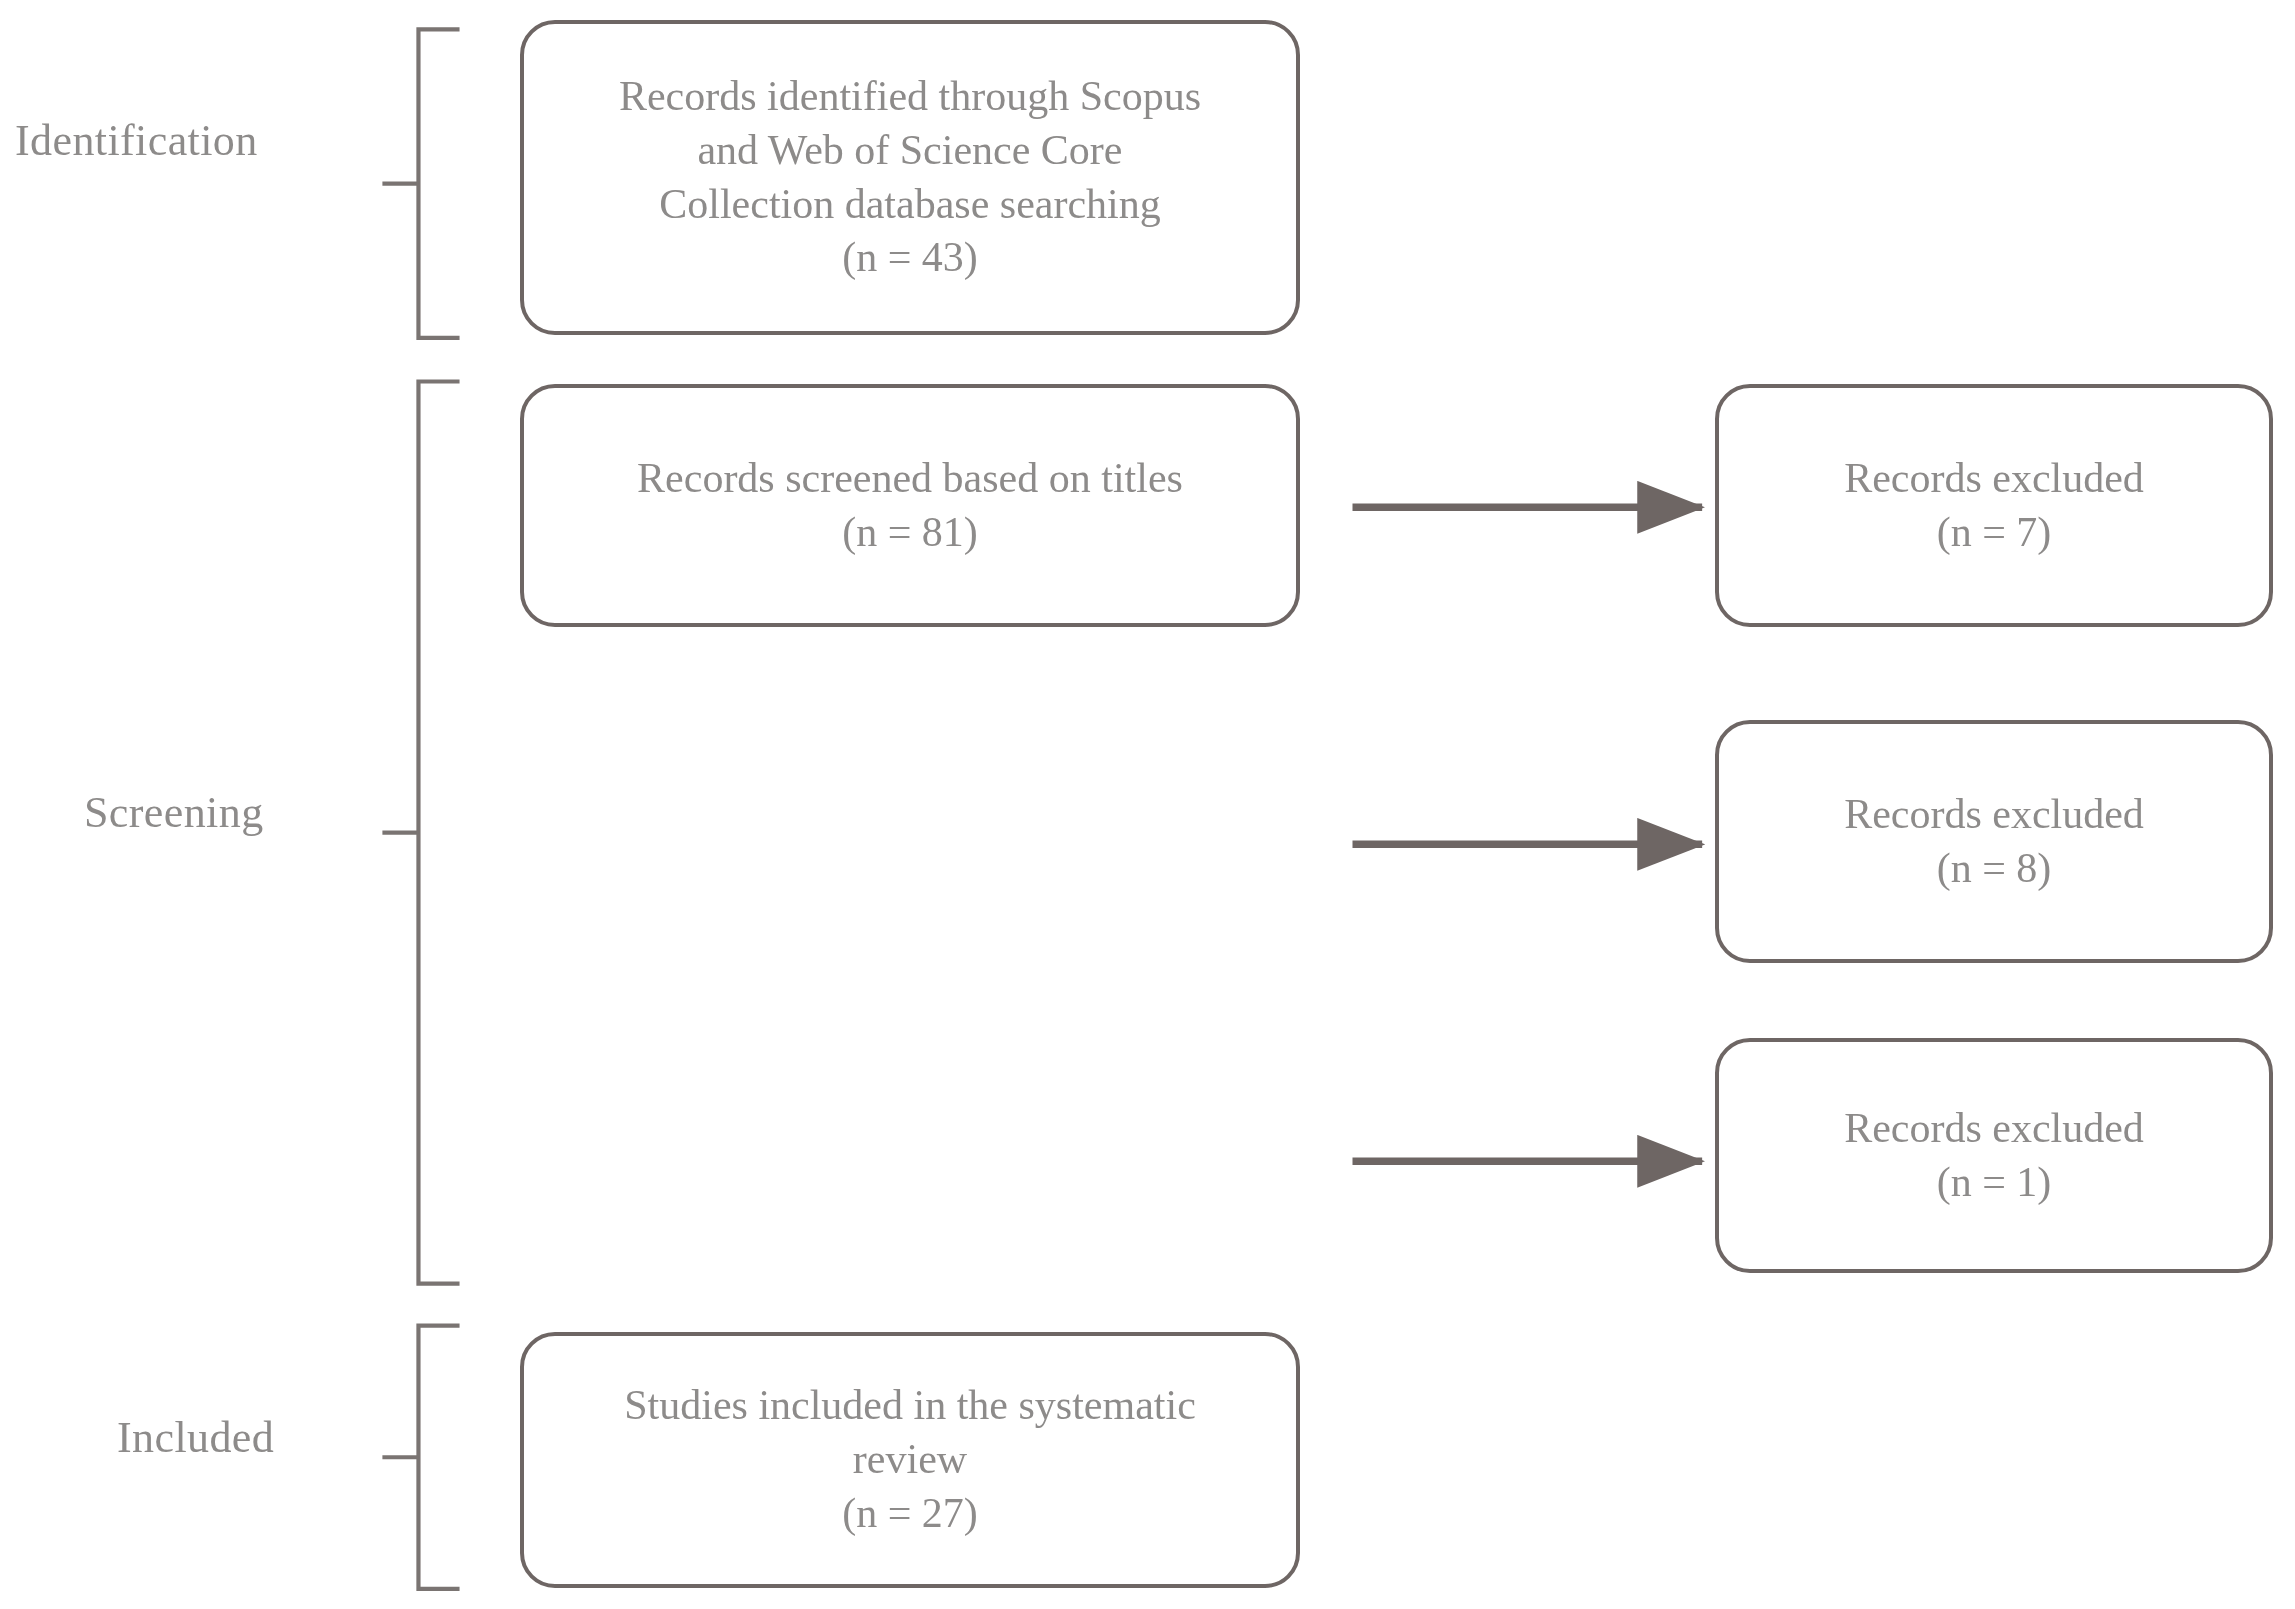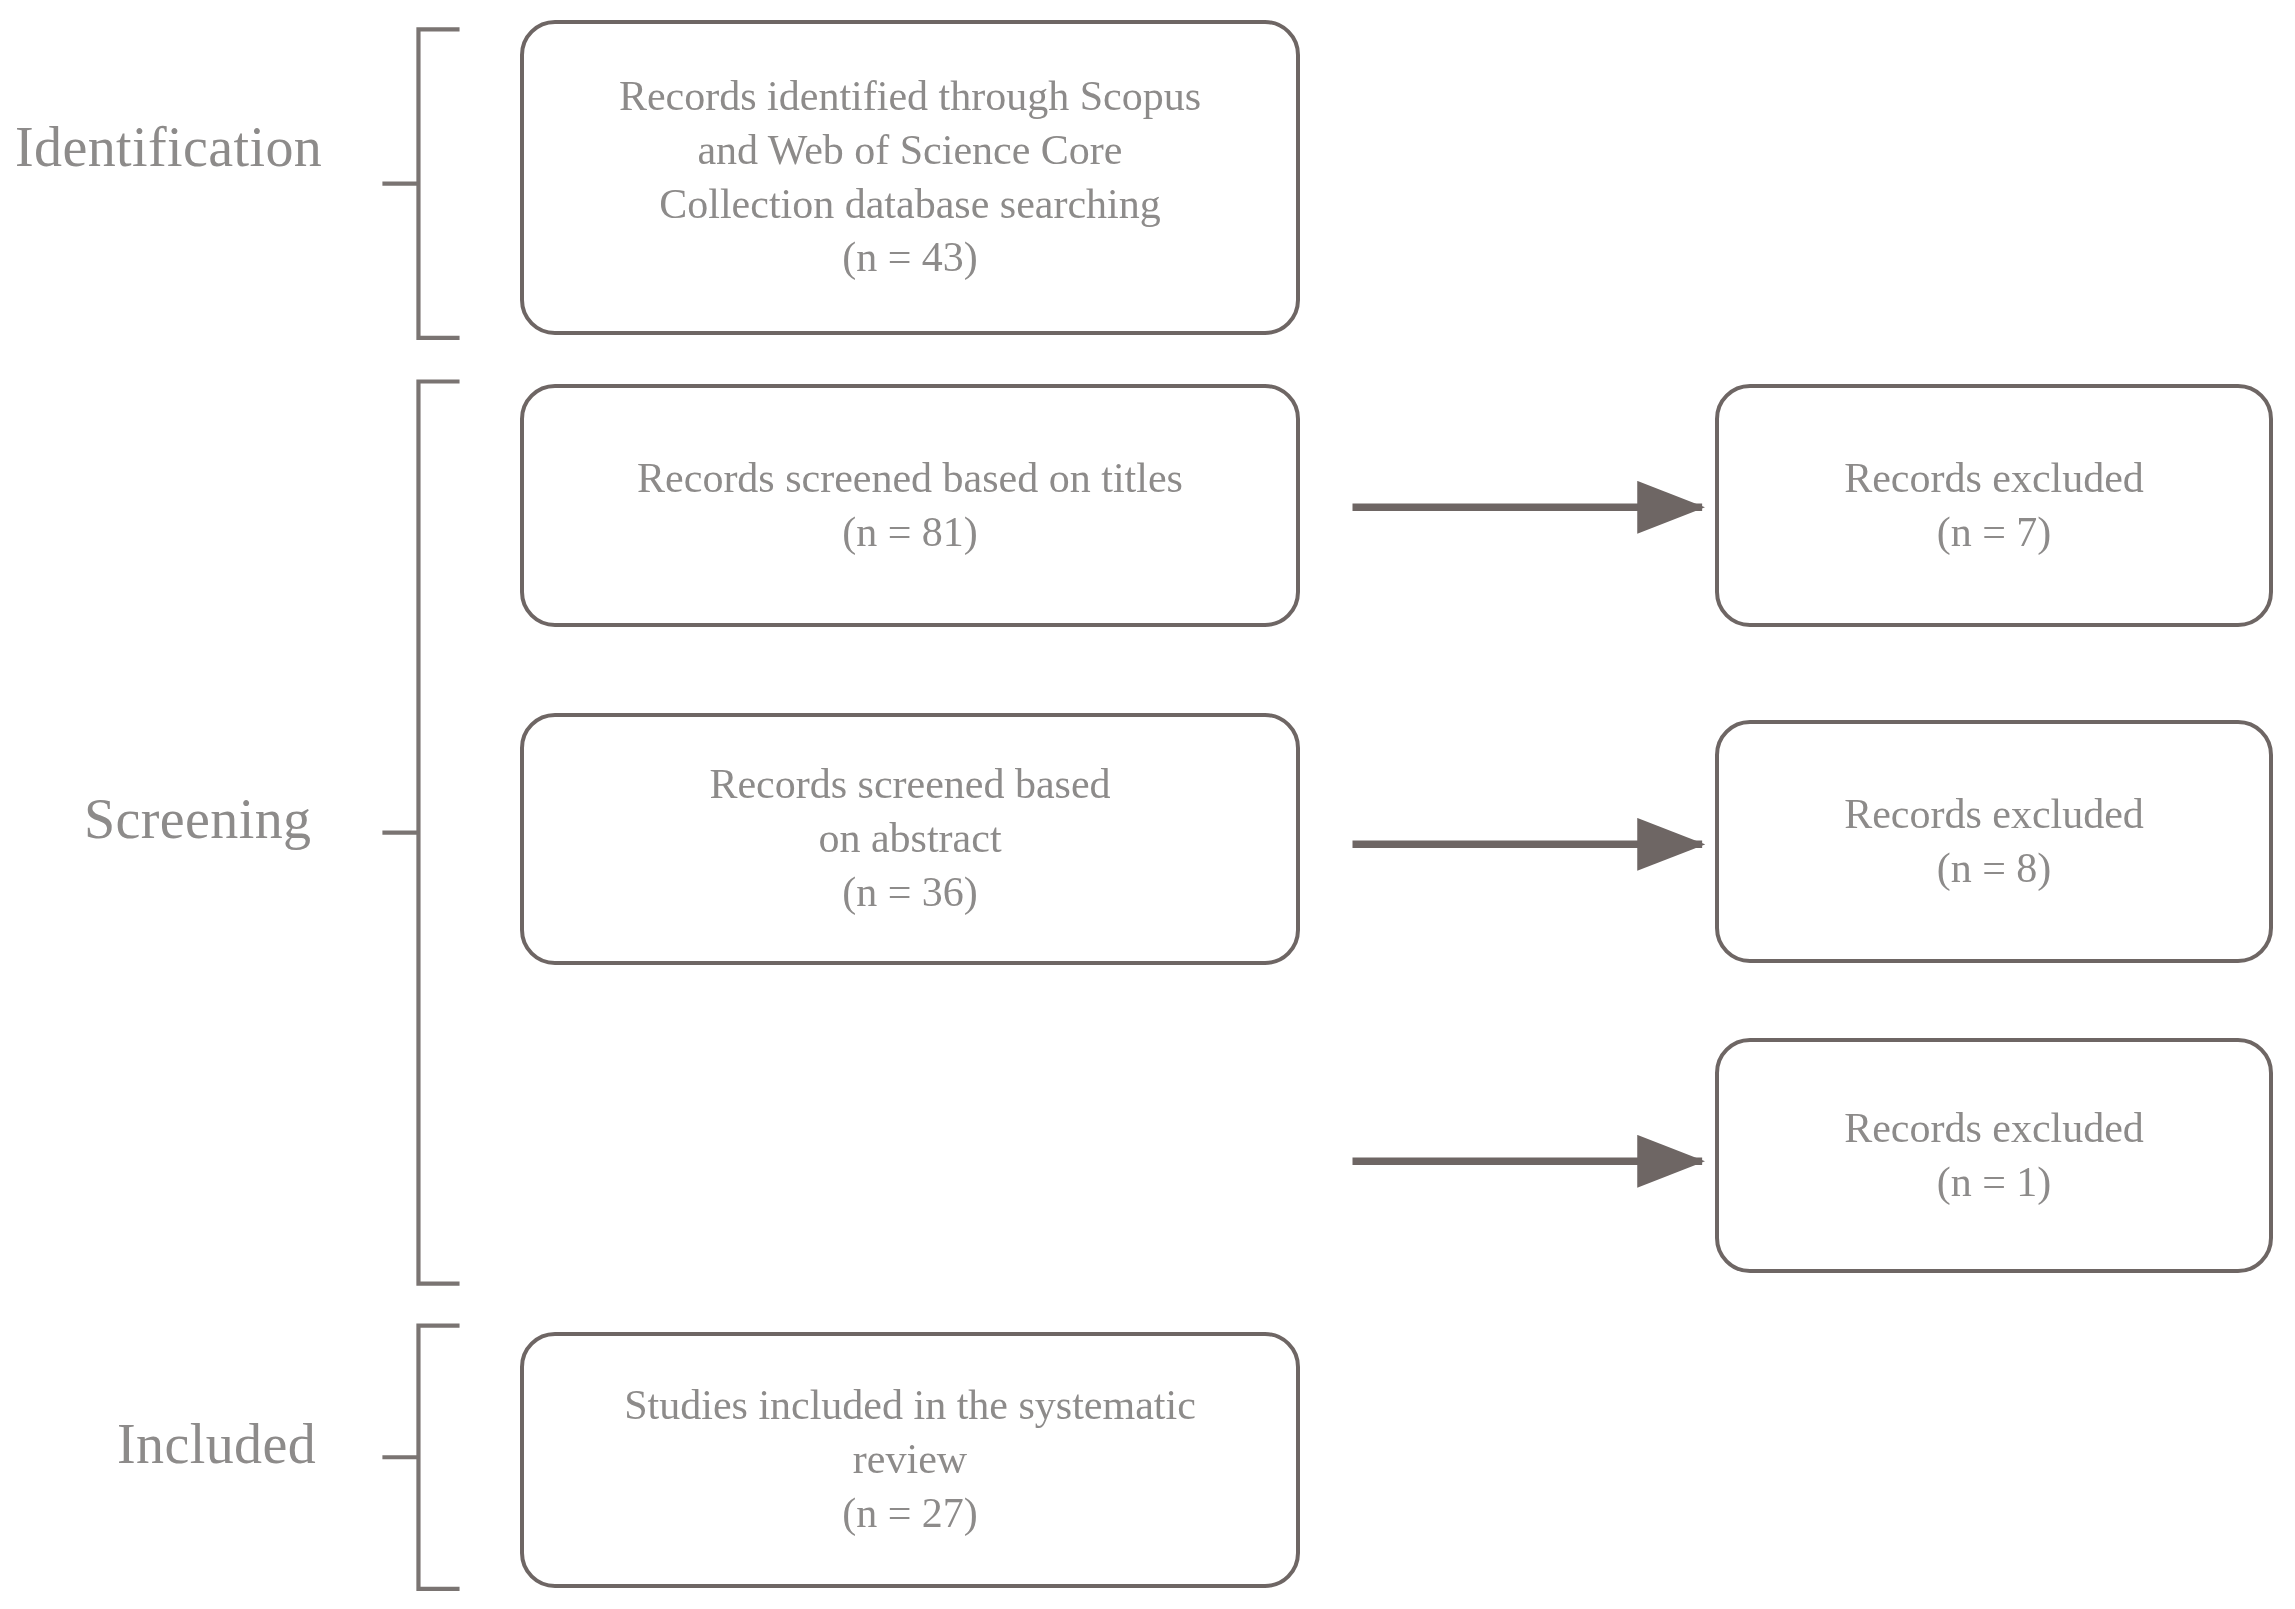--- a/index.html
+++ b/index.html
@@ -20,21 +20,21 @@
   #prisma-svg {
     position: absolute;
     left: 0;
     top: 0;
     width: 2295px;
     height: 1609px;
   }
   .stage-label {
     position: absolute;
     font-family: "Liberation Serif", serif;
-    font-size: 56px;
+    font-size: 44px;
     color: #8d8b8a;
     white-space: nowrap;
     letter-spacing: 0.4px;
   }
   .flow-box {
     position: absolute;
     box-sizing: border-box;
     background: #ffffff;
     border: 4.2px solid #6e6664;
     border-radius: 35px;
@@ -108,25 +108,20 @@
   <div class="flow-box" style="left:520px; top:384px; width:780px; height:243px;">
     <span class="box-text">Records screened based on titles
 (n = 81)</span>
   </div>
 
   <div class="flow-box" style="left:1715px; top:384px; width:558px; height:243px;">
     <span class="box-text">Records excluded
 (n = 7)</span>
   </div>
 
-  <div class="flow-box" style="left:520px; top:713px; width:780px; height:252px;">
-    <span class="box-text">Records screened based
-on abstract
-(n = 36)</span>
-  </div>
 
   <div class="flow-box" style="left:1715px; top:720px; width:558px; height:243px;">
     <span class="box-text">Records excluded
 (n = 8)</span>
   </div>
 
 
   <div class="flow-box" style="left:1715px; top:1038px; width:558px; height:235px;">
     <span class="box-text">Records excluded
 (n = 1)</span>

